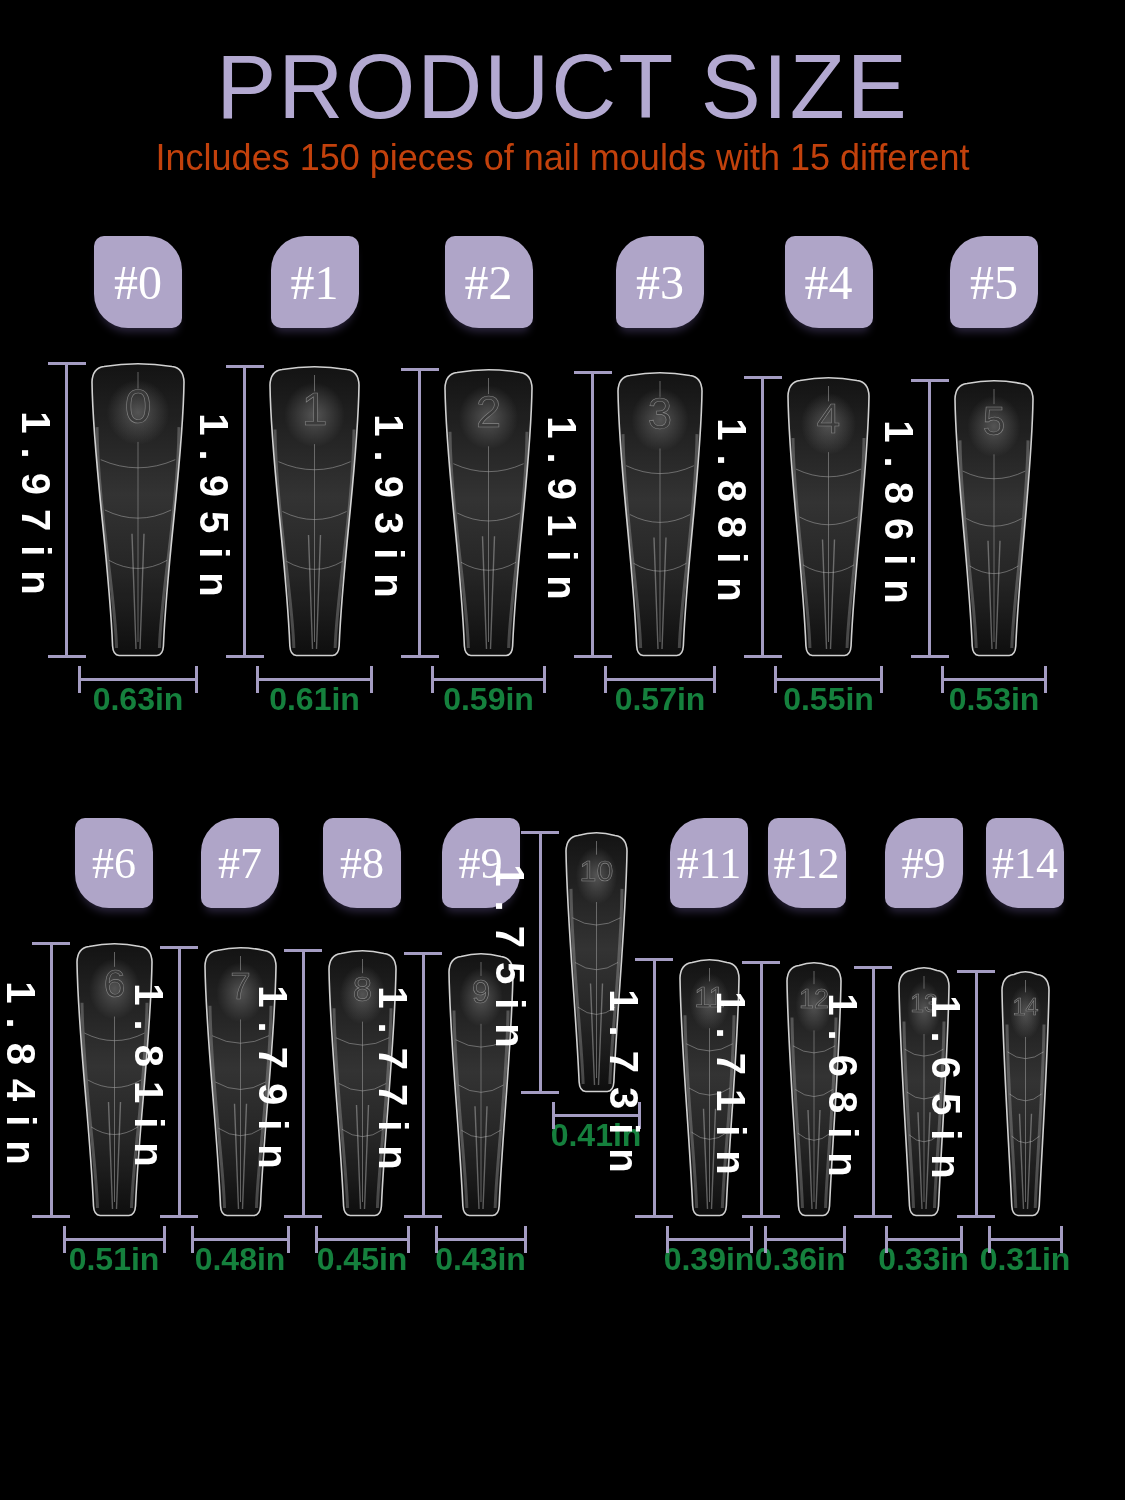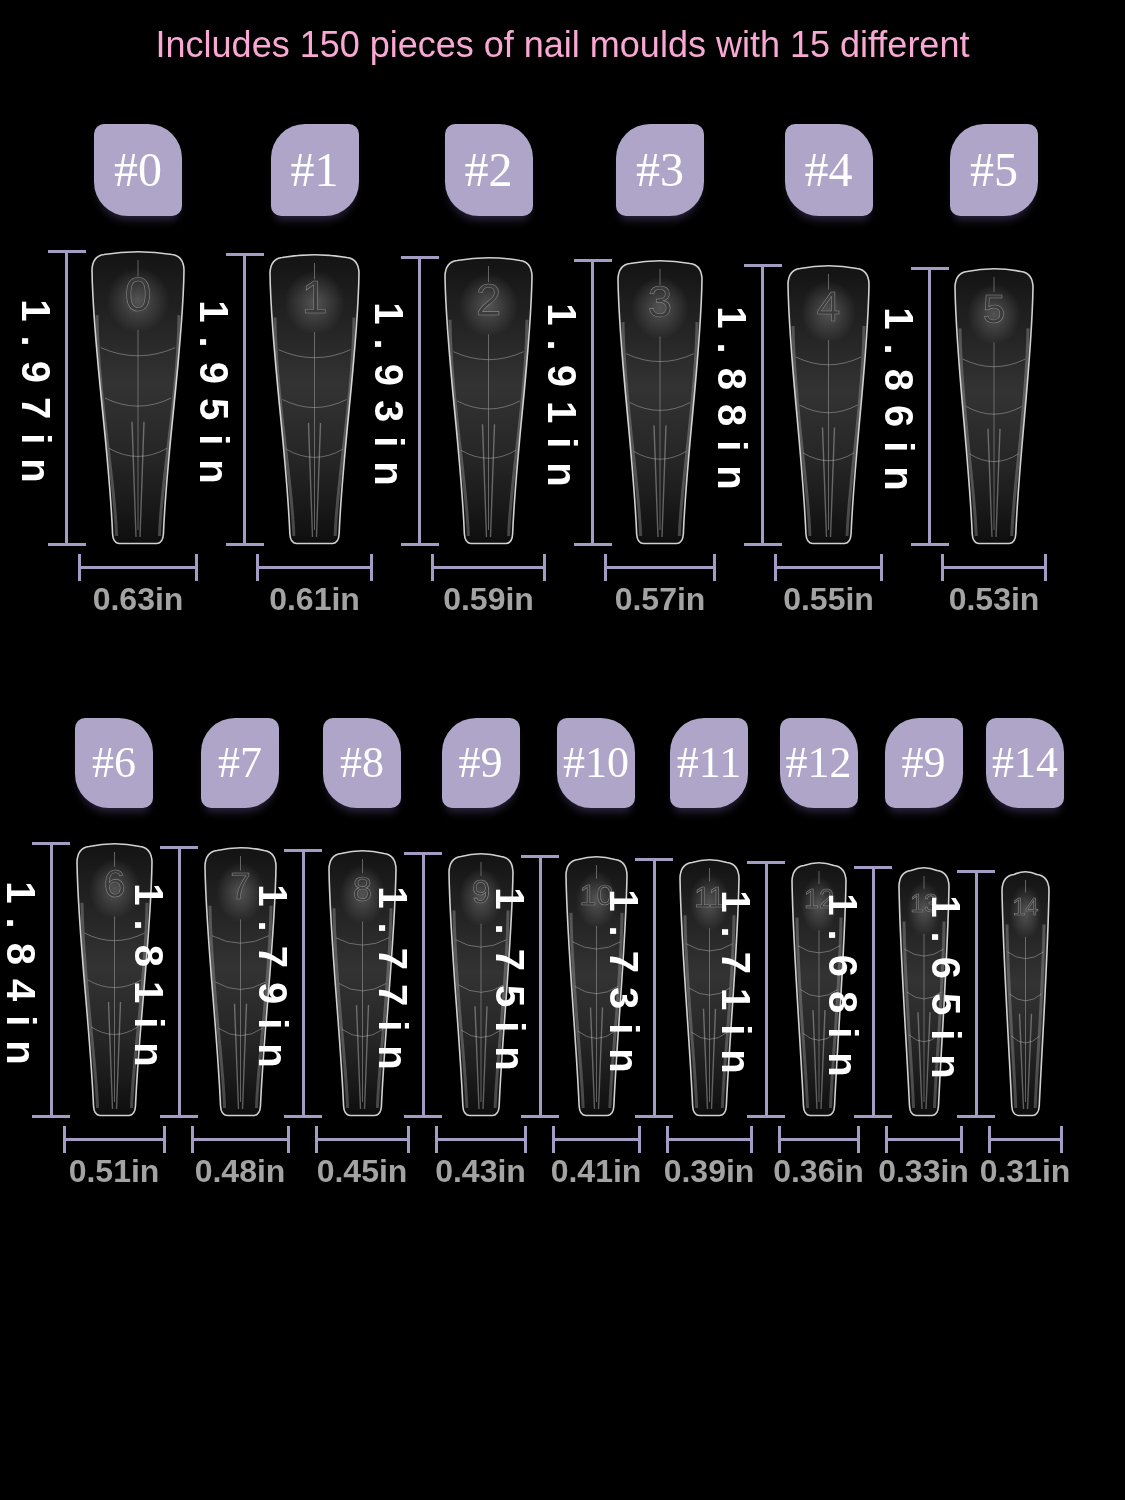--- a/index.html
+++ b/index.html
@@ -1,46 +1,47 @@
 <!DOCTYPE html>
 <html><head>
 <meta charset="utf-8">
 <style>
   html,body{margin:0;padding:0;background:#000;}
   .page{position:relative;width:1125px;height:1500px;background:#000;overflow:hidden;
         font-family:"Liberation Sans",sans-serif;}
   .title{margin:0;padding-top:40px;text-align:center;color:#b3a9d1;font-size:90px;
          font-weight:400;letter-spacing:2px;line-height:1.05;}
-  .desc{margin-top:22px;text-align:center;color:#f9a8d4;font-size:36px;line-height:1.27;font-weight:400;}
+  .desc{text-align:center;color:#c2410c;font-size:36px;line-height:1.27;font-weight:400;}
   .row{display:flex;justify-content:center;align-items:flex-start;}
   .row1{gap:86px;margin-top:56px;--bw:88px;--bh:92px;--bfs:48px;}
   .row2{gap:53px;margin-top:100px;--bw:78px;--bh:90px;--bfs:44px;}
   .unit{display:flex;flex-direction:column;align-items:center;}
   .badge{width:var(--bw);height:var(--bh);background:#afa5c8;color:#fff;flex-shrink:0;
          display:flex;align-items:center;justify-content:center;margin-bottom:34px;
          font-family:"Liberation Serif",serif;font-size:var(--bfs);
          box-shadow:0 8px 9px -4px rgba(72,62,102,.6);}
   .nail-area{display:flex;align-items:flex-end;justify-content:center;}
   .nail-wrap{position:relative;}
   .vline{position:absolute;left:-22px;top:0;height:100%;width:3px;background:#a49cc2;}
   .vline::before,.vline::after{content:"";position:absolute;left:-17.5px;width:38px;height:3px;background:#a49cc2;}
   .vline::before{top:0}
   .vline::after{bottom:0}
   .len-text{position:absolute;left:-52px;top:50%;transform:translate(-50%,-50%) rotate(90deg);
             color:#fff;font-weight:bold;font-size:40px;letter-spacing:14px;white-space:nowrap;}
   .wline{position:relative;height:3px;background:#a49cc2;margin-top:20px;}
   .wline::before,.wline::after{content:"";position:absolute;top:-12px;width:3px;height:27px;background:#a49cc2;}
   .wline::before{left:0}
   .wline::after{right:0}
-  .wtext{margin-top:12px;color:#a3a3a3;font-weight:bold;font-size:32px;}
+  .wtext{color:#15803d;font-weight:bold;font-size:32px;}
 </style>
 </head>
 <body>
 
 <div class="page">
+  <h1 class="title">PRODUCT SIZE</h1>
   <div class="desc">
     <div>Includes 150 pieces of nail moulds with 15 different</div>
   </div>
   <div class="row row1">
       <div class="unit" style="width: 92px;">
       <div class="badge" style="border-radius:10px 34px 10px 34px">
         <span>#0</span>
       </div>
       <div class="nail-area" style="height:296px">
         <div class="nail-wrap" style="width:102px;height:296px">
@@ -414,23 +415,20 @@
     <path d="M 64 58.52 C 63 133 52.64 207.48000000000002 51.14 256" fill="none" stroke="#e6e6e6" stroke-width="3" opacity="0.25"></path>
     <path d="M 31 154.28 Q 33.5 220.78 35 257 M 43 154.28 Q 40.5 220.78 39 257" fill="none" stroke="#dcdcdc" stroke-width="1.4" opacity="0.38"></path>
     <text x="37" y="51.2164" text-anchor="middle" font-family="Liberation Sans, sans-serif" font-size="33.28" fill="#3b3b3b" stroke="#8a8a8a" stroke-width="0.6" opacity="0.95">9</text>
   </svg>
         </div>
       </div>
       <div class="wline" style="width:92px"></div>
       <div class="wtext">0.43in</div>
       </div>
       <div class="unit" style="width: 61px;">
-      <div class="badge" style="border-radius:10px 34px 10px 34px">
-        <span>#10</span>
-      </div>
       <div class="nail-area" style="height:276px">
         <div class="nail-wrap" style="width:71px;height:263px">
           <span class="len-text">1.75in</span>
           <div class="vline"></div>
           <svg class="nail" width="71" height="263" viewBox="0 0 71 263">
     <defs>
       <linearGradient id="brows.1.items.4.number" x1="0" y1="0" x2="0" y2="1">
         <stop offset="0" stop-color="#141414"></stop>
                   <stop offset="0.2" stop-color="#232323"></stop>
         <stop offset="0.45" stop-color="#353535"></stop>
@@ -489,21 +487,21 @@
     <path d="M 10 57.2 C 11 130 20.16 202.8 21.66 250" fill="none" stroke="#e6e6e6" stroke-width="3" opacity="0.25"></path>
     <path d="M 59 57.2 C 58 130 48.84 202.8 47.34 250" fill="none" stroke="#e6e6e6" stroke-width="3" opacity="0.25"></path>
     <path d="M 28.5 150.79999999999998 Q 31 215.79999999999998 32.5 251 M 40.5 150.79999999999998 Q 38 215.79999999999998 36.5 251" fill="none" stroke="#dcdcdc" stroke-width="1.4" opacity="0.38"></path>
     <text x="34.5" y="48.881975" text-anchor="middle" font-family="Liberation Sans, sans-serif" font-size="29.42625" fill="#3b3b3b" stroke="#8a8a8a" stroke-width="0.6" opacity="0.95">11</text>
   </svg>
         </div>
       </div>
       <div class="wline" style="width:87px"></div>
       <div class="wtext">0.39in</div>
       </div>
-      <div class="unit" style="width: 54px;">
+      <div class="unit" style="width: 54px; align-items: flex-end;">
       <div class="badge" style="border-radius:10px 34px 10px 34px">
         <span>#12</span>
       </div>
       <div class="nail-area" style="height:276px">
         <div class="nail-wrap" style="width:64px;height:257px">
           <span class="len-text">1.71in</span>
           <div class="vline"></div>
           <svg class="nail" width="64" height="257" viewBox="0 0 64 257">
     <defs>
       <linearGradient id="brows.1.items.6.number" x1="0" y1="0" x2="0" y2="1">

